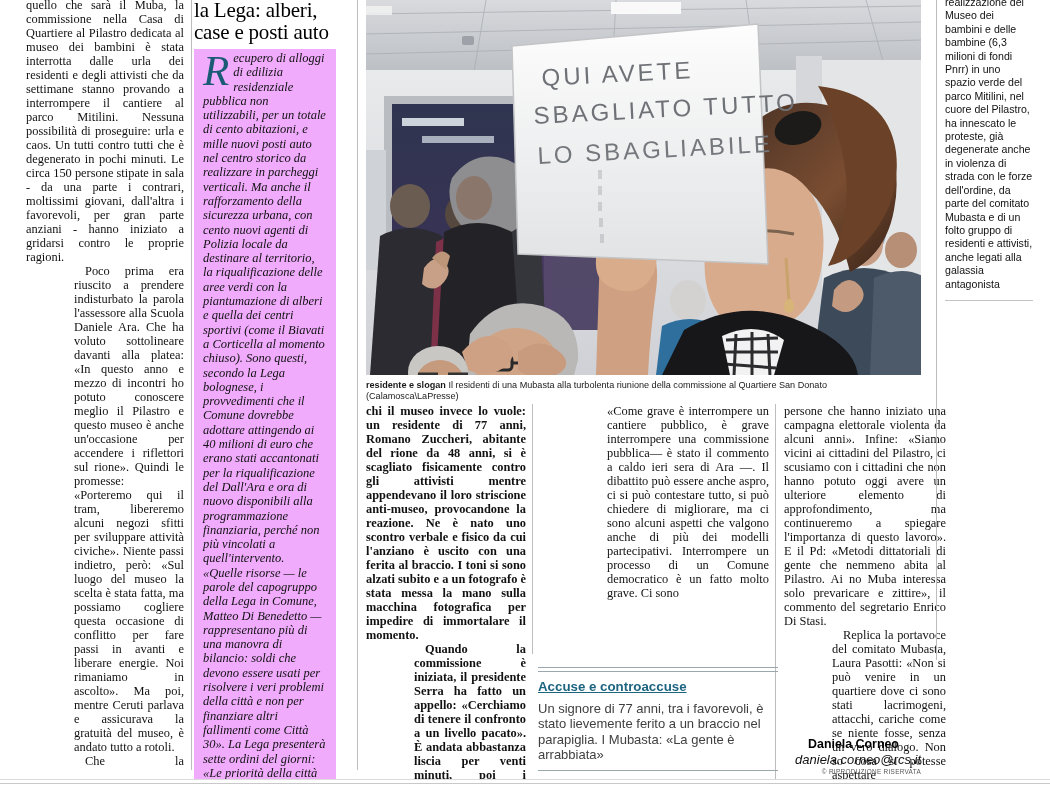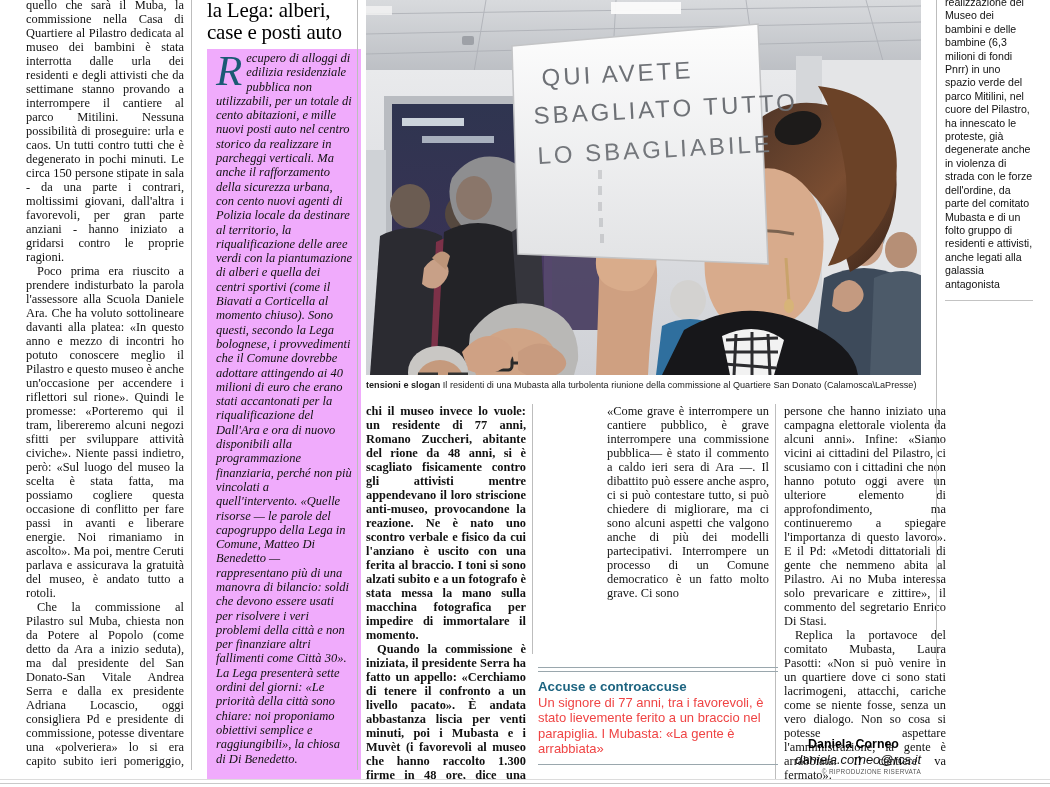--- a/index.html
+++ b/index.html
@@ -28,38 +28,38 @@
   .body-col p {
     font-family: "Liberation Serif", "DejaVu Serif", serif;
     font-size: 12.4px;
     line-height: 14.0px;
     text-align: justify;
     text-justify: inter-word;
     hyphens: auto;
     -webkit-hyphens: auto;
     margin: 0;
   }
-  .body-col p + p { text-indent: 11px; }
+  .body-col p + p { text-indent: 11px; margin-left: 48px; }
 
   
   #col1 {
     position: absolute;
     left: 26px;
     top: -2px;
     width: 158px;
     height: 770px;
     overflow: hidden;
   }
 
   
   #col2 {
     position: absolute;
-    left: 207px;
+    left: 194px;
     top: 0px;
-    width: 154px;
+    width: 142px;
     height: 780px;
     overflow: hidden;
   }
   #col2 .headline {
     font-family: "Liberation Serif", "DejaVu Serif", serif;
     font-size: 21px;
     line-height: 21.5px;
     font-weight: 400;
     letter-spacing: -0.2px;
     margin: 0 0 6px 0;
@@ -159,27 +159,28 @@
   }
   .box-rule-bottom {
     border-top: 1px solid #9aa7ad;
     margin-top: 7px;
   }
   #box-accuse .box-title {
     font-family: "Liberation Sans", "DejaVu Sans", sans-serif;
     font-weight: bold;
     font-size: 13.3px;
     color: #1d6480;
-    margin-bottom: 1px;
+    margin-bottom: 7px;
+    text-decoration: underline;
   }
   #box-accuse .box-text {
     font-family: "Liberation Sans", "DejaVu Sans", sans-serif;
     font-size: 13px;
     line-height: 15.4px;
-    color: #ef4444;
+    color: #404040;
   }
 
   
   #byline {
     position: absolute;
     left: 786px;
     top: 737px;
     width: 135px;
     text-align: right;
   }
@@ -417,21 +418,21 @@
             <rect x="233" y="218" width="4" height="9"></rect>
           <rect x="234" y="234" width="4" height="9"></rect>
         </g>
       </g>
 
       <rect x="0" y="0" width="555" height="375" fill="none"></rect>
     </svg>
   </div>
 
   <div id="caption">
-    <b>tensioni e slogan</b><span> Il residenti di una Mubasta alla turbolenta riunione della commissione al Quartiere San Donato (Calamosca\LaPresse)</span>
+    <b>residente e slogan</b><span> Il residenti di una Mubasta alla turbolenta riunione della commissione al Quartiere San Donato (Calamosca\LaPresse)</span>
   </div>
 
   <div id="col3" class="lower body-col">
     <p>chi il museo invece lo vuole: un residente di 77 anni, Romano Zuccheri, abitante del rione da 48 anni, si è scagliato fisicamente contro gli attivisti mentre appendevano il loro striscione anti-museo, provocandone la reazione. Ne è nato uno scontro verbale e fisico da cui l'anziano è uscito con una ferita al braccio. I toni si sono alzati subito e a un fotografo è stata messa la mano sulla macchina fotografica per impedire di immortalare il momento.</p>
     <p>Quando la commissione è iniziata, il presidente Serra ha fatto un appello: «Cerchiamo di tenere il confronto a un livello pacato». È andata abbastanza liscia per venti minuti, poi i Mubasta e i Muvèt (i favorevoli al museo che hanno raccolto 1.300 firme in 48 ore, dice una residente) si sono affrontati a muso duro. «Vergognati, hai mandato 18 camionette della polizia, ci avete</p>
   </div>
 
   <div class="vrule" style="left:532px; top:404px; height:250px;"></div>
 
   <div class="lower body-col" id="col4" style="left:607px; width:162px;">

